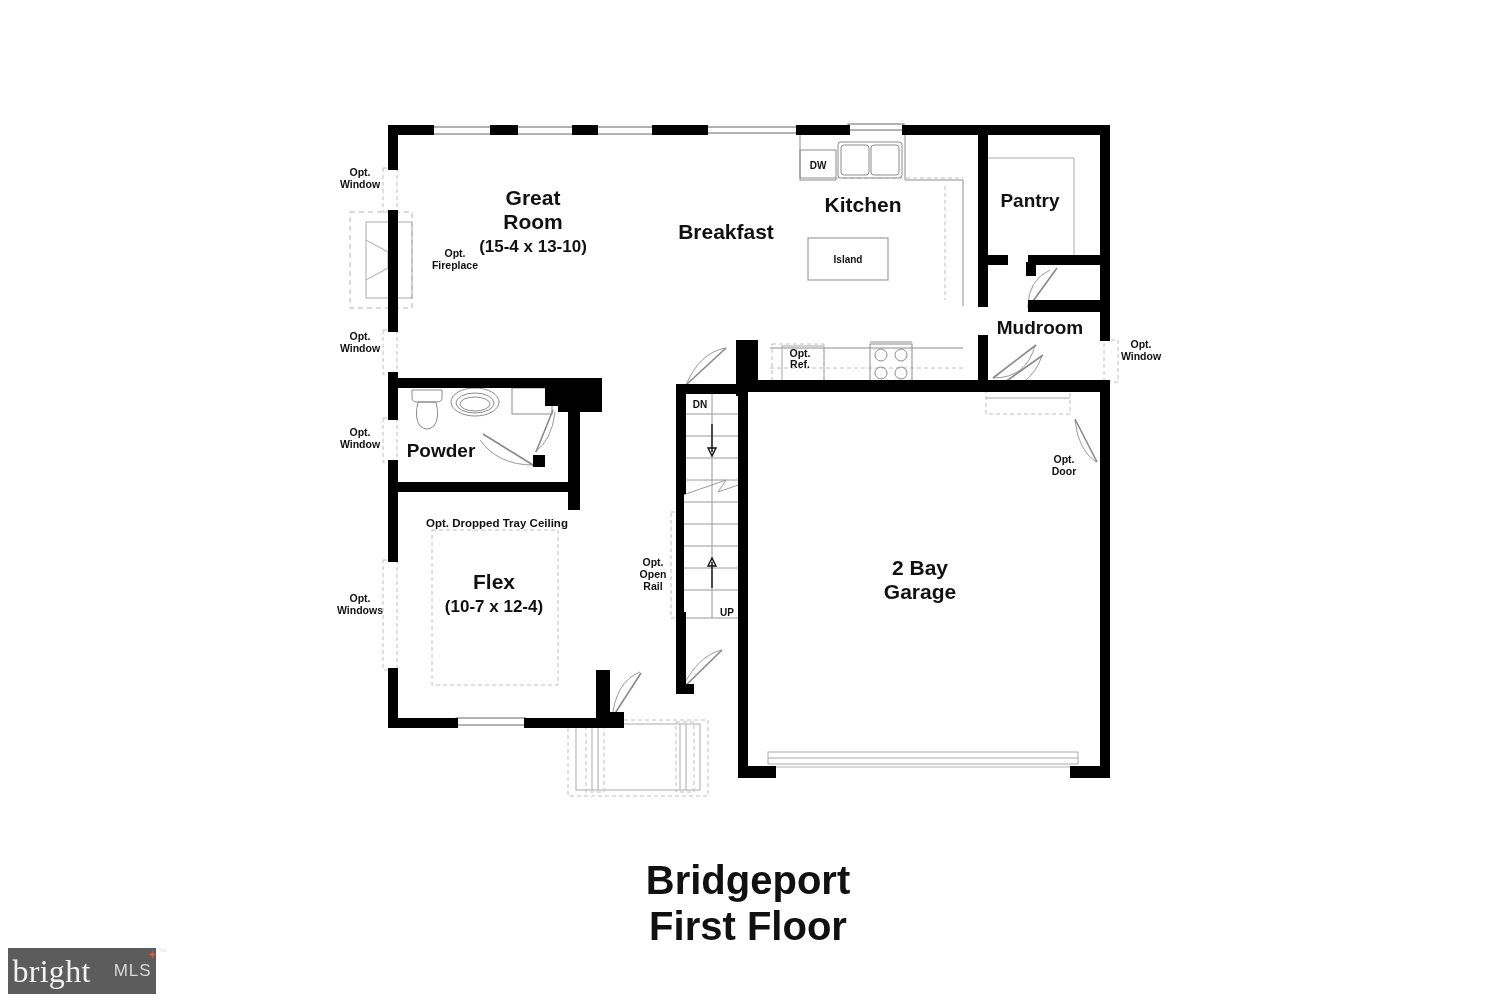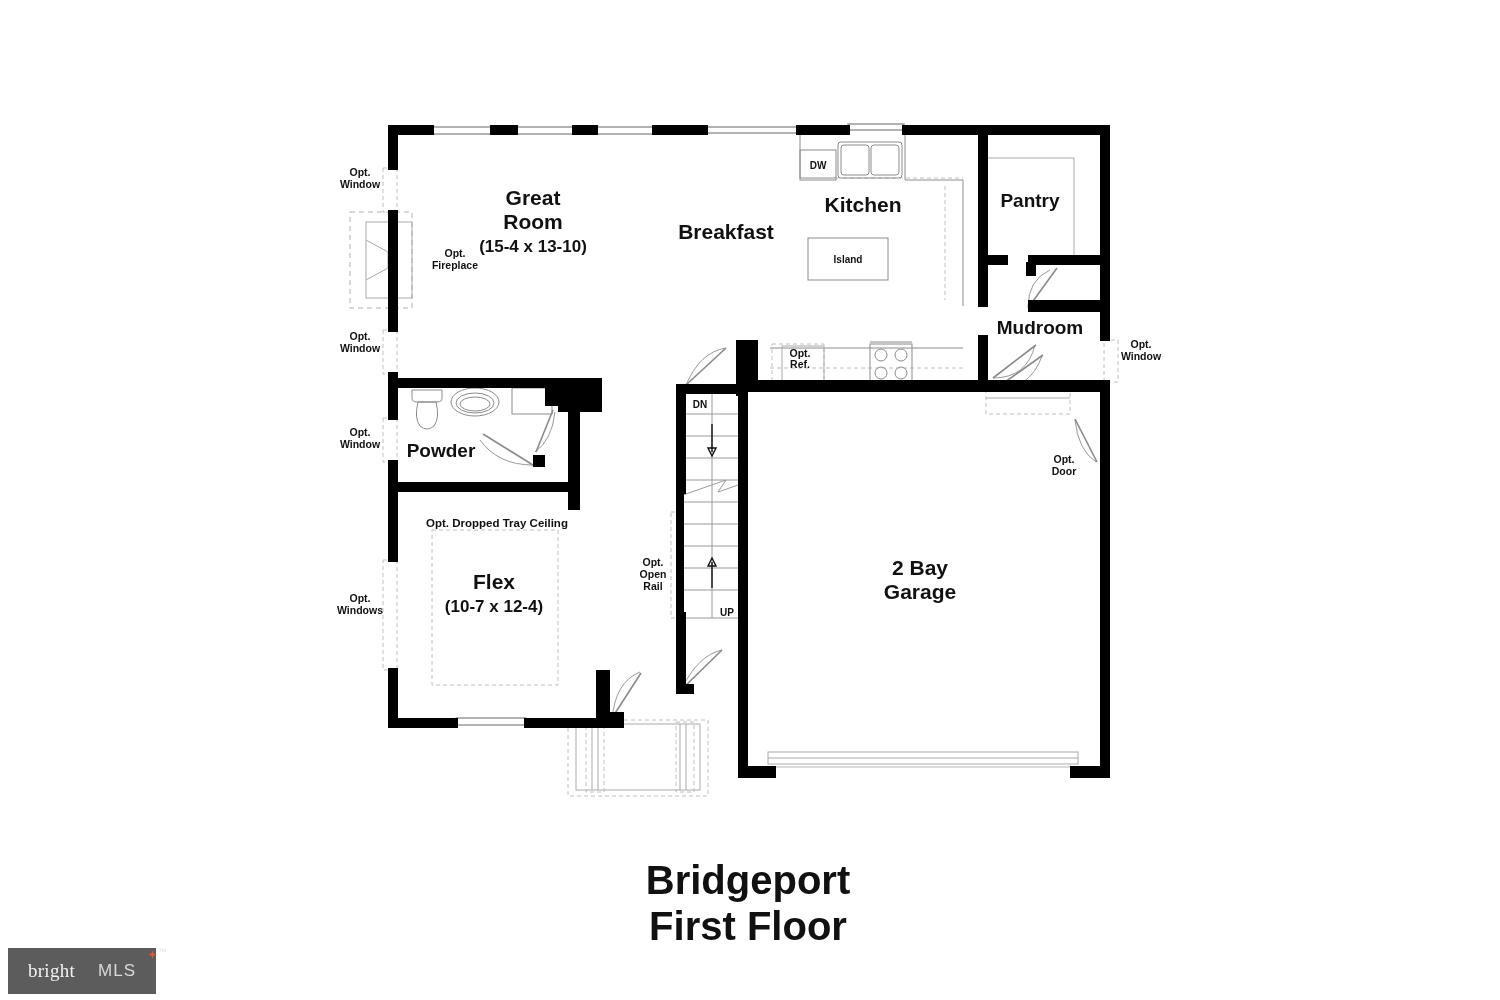--- a/index.html
+++ b/index.html
@@ -21,21 +21,21 @@
   .dash{fill:none;stroke:#b4b4b4;stroke-width:1;stroke-dasharray:5 4;}
   .dash2{fill:none;stroke:#c0c0c0;stroke-width:1;stroke-dasharray:4 3;}
   .swing{fill:none;stroke:#999999;stroke-width:1;}
   .door{fill:none;stroke:#8a8a8a;stroke-width:1.6;}
   .stair{fill:none;stroke:#9a9a9a;stroke-width:1;}
   .arrow{stroke:#111;stroke-width:1.4;fill:none;}
   .winline{fill:none;stroke:#666;stroke-width:1;}
   
   #watermark{position:absolute;left:8px;top:948px;width:148px;height:46px;
      background:#5d5c5c;display:flex;align-items:center;justify-content:center;}
-  #watermark .wm-b{font-family:"Liberation Serif",serif;font-size:19px;color:#f2f2f2;
+  #watermark .wm-b{font-family:"Liberation Serif",serif;font-size:32px;color:#f2f2f2;
      font-weight:400;letter-spacing:.3px;position:relative;}
   #watermark .wm-mls{font-family:"Liberation Sans",sans-serif;font-size:17px;color:#d8d8d8;
      letter-spacing:1px;margin-left:23px;}
   #watermark .star{position:absolute;right:-1px;top:2px;width:9px;height:9px;background:#e2563a;
      clip-path:polygon(50% 0,62% 38%,100% 50%,62% 62%,50% 100%,38% 62%,0 50%,38% 38%);}
   #watermark .tm{position:absolute;right:-10px;top:-1px;font-size:8px;color:#ddd;
      font-family:"Liberation Sans",sans-serif;}
 </style>
 </head>
 <body>

